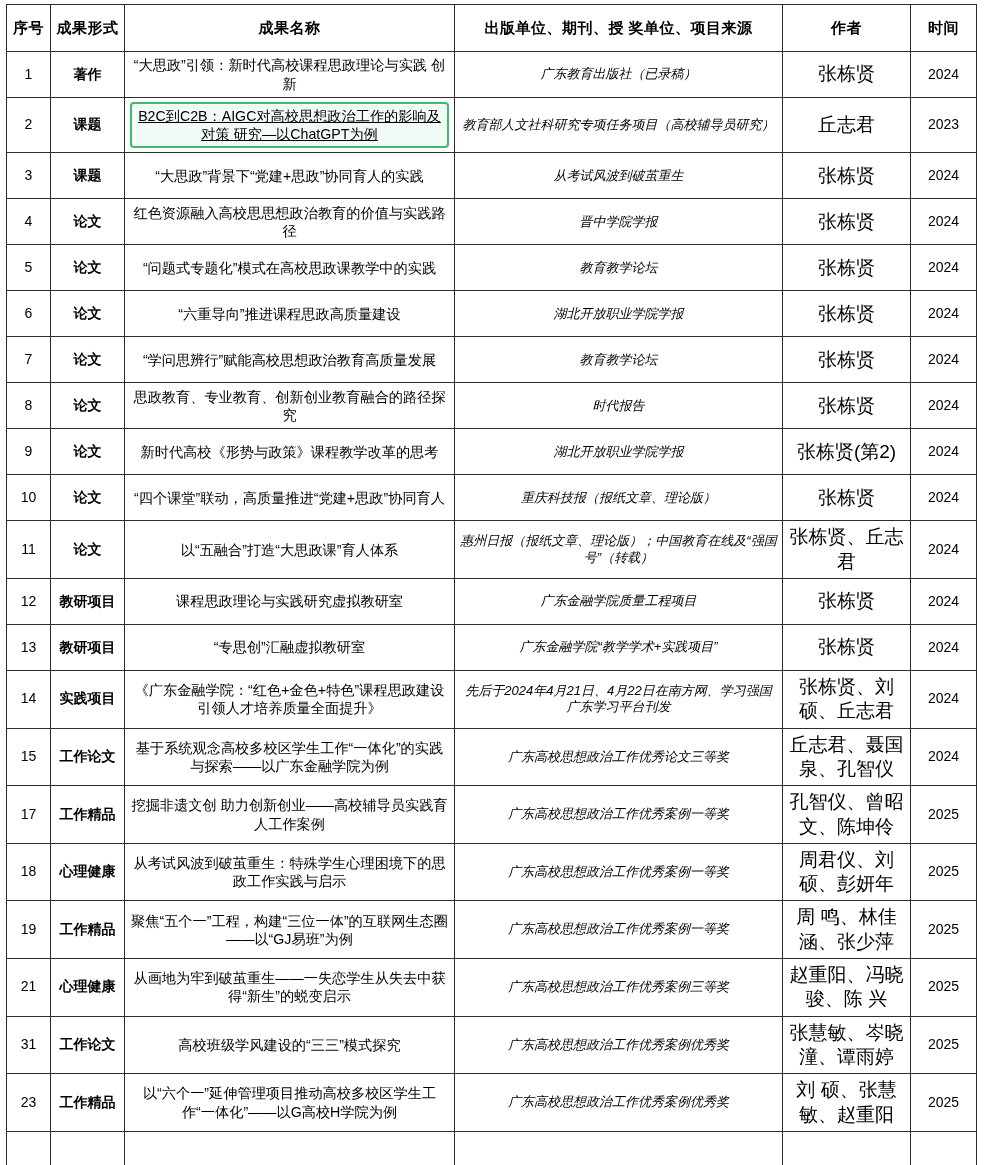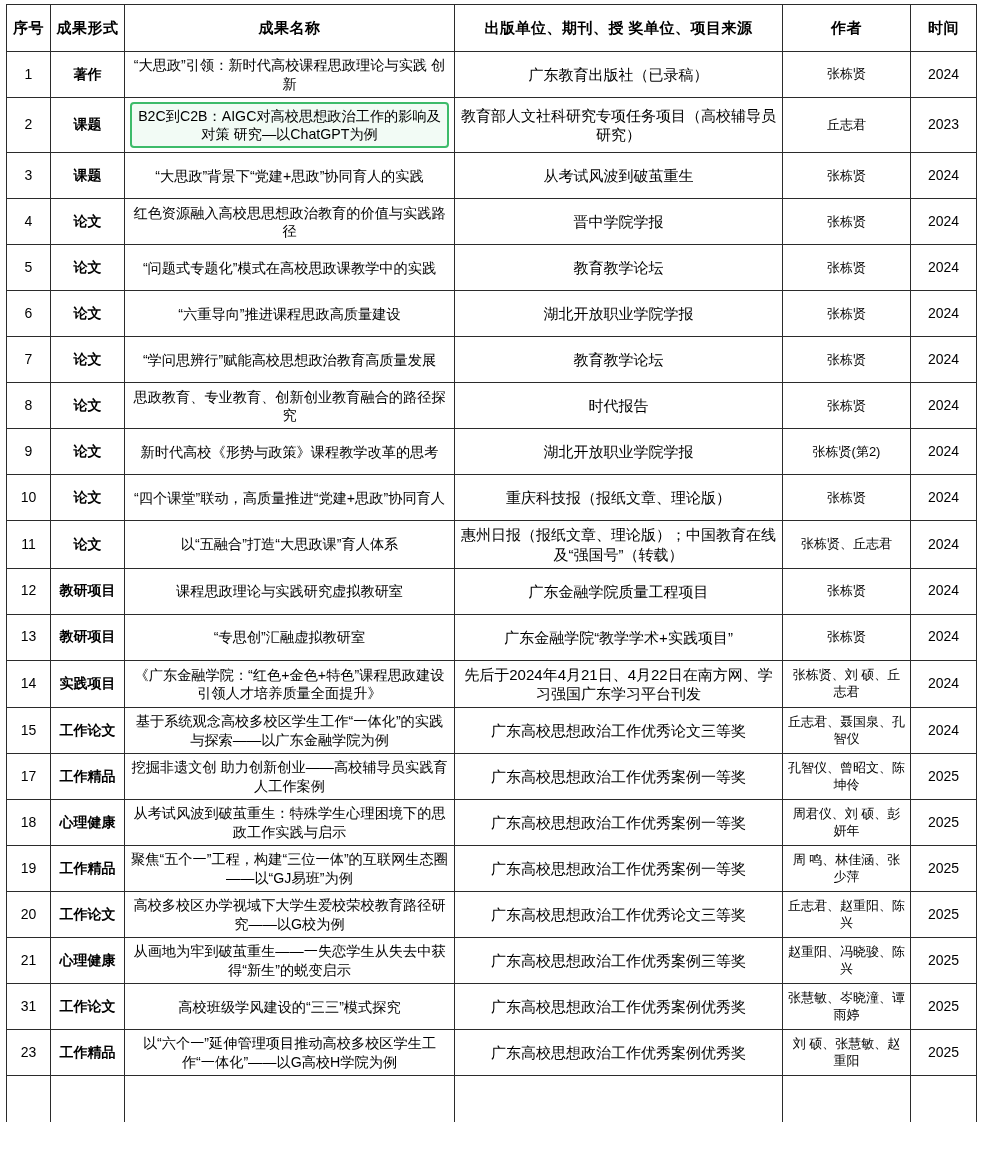--- a/index.html
+++ b/index.html
@@ -53,35 +53,37 @@
     font-size: 14px;
   }
   td.kind {
     font-size: 14px;
     font-weight: bold;
   }
   td.name {
     font-size: 14.2px;
   }
   td.src {
-    font-size: 15px;
+    font-size: 13px;
+    font-style: italic;
   }
   td.author {
-    font-size: 13px;
+    font-size: 19px;
   }
   
   td.highlight {
     position: relative;
   }
   td.highlight .hlbox {
     display: block;
     border: 2px solid #3dbb6a;
     border-radius: 4px;
     padding: 3px 4px;
     background: #f2fbf5;
+    text-decoration: underline;
   }
   tr.tail td {
     height: 16px;
     border-top: 1px solid #2b2b2b;
     border-bottom: none;
     border-left: 1px solid #2b2b2b;
     border-right: 1px solid #2b2b2b;
   }
 </style>
 </head>
@@ -248,28 +250,20 @@
         </tr>
         <tr>
           <td class="idx">19</td>
           <td class="kind">工作精品</td>
           <td class="name">聚焦“五个一”工程，构建“三位一体”的互联网生态圈——以“GJ易班”为例</td>
           <td class="src">广东高校思想政治工作优秀案例一等奖</td>
           <td class="author">周 鸣、林佳涵、张少萍</td>
           <td class="year">2025</td>
         </tr>
         <tr>
-          <td class="idx">20</td>
-          <td class="kind">工作论文</td>
-          <td class="name">高校多校区办学视域下大学生爱校荣校教育路径研究——以G校为例</td>
-          <td class="src">广东高校思想政治工作优秀论文三等奖</td>
-          <td class="author">丘志君、赵重阳、陈 兴</td>
-          <td class="year">2025</td>
-        </tr>
-        <tr>
           <td class="idx">21</td>
           <td class="kind">心理健康</td>
           <td class="name">从画地为牢到破茧重生——一失恋学生从失去中获得“新生”的蜕变启示</td>
           <td class="src">广东高校思想政治工作优秀案例三等奖</td>
           <td class="author">赵重阳、冯晓骏、陈 兴</td>
           <td class="year">2025</td>
         </tr>
         <tr>
           <td class="idx">31</td>
           <td class="kind">工作论文</td>

